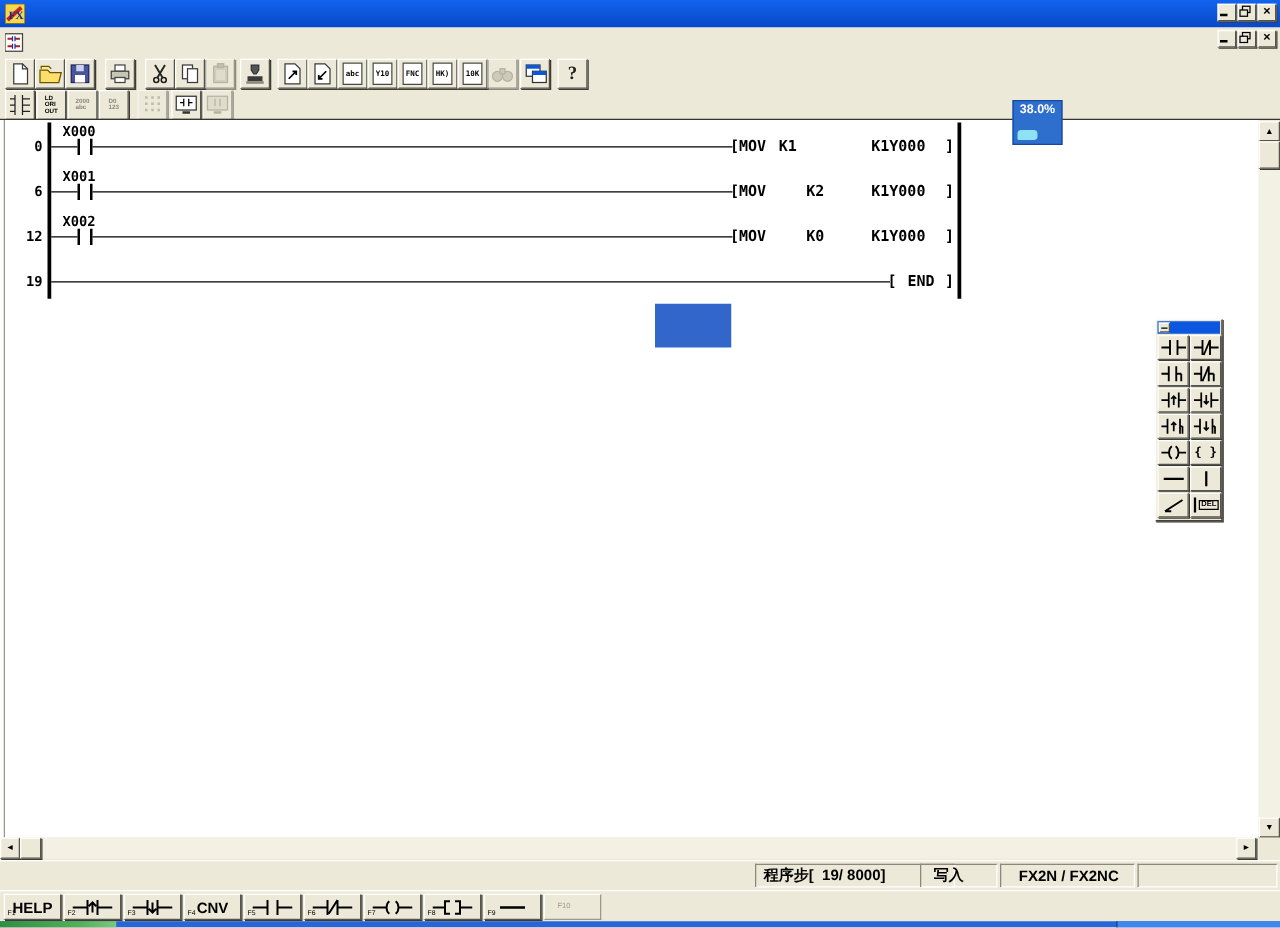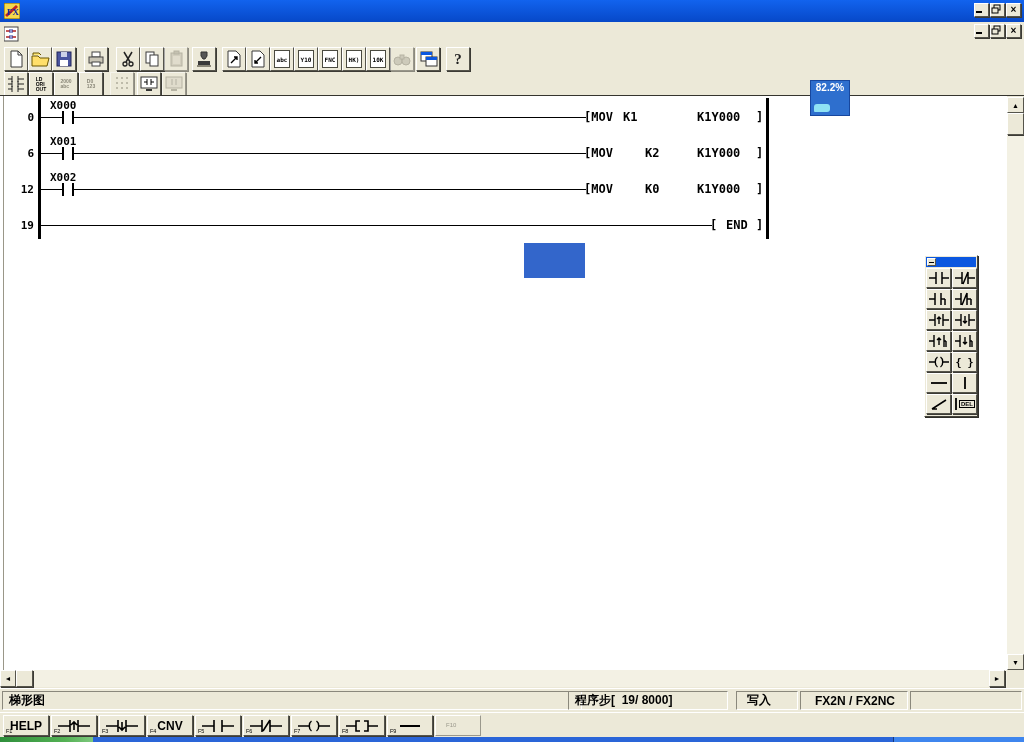--- a/index.html
+++ b/index.html
@@ -332,21 +332,21 @@
     <div class="rline abs" style="left:41px;top:129px;width:671px"></div>
     <span class="ltext abs" style="left:710px;top:122px">[</span>
     <span class="ltext abs" style="left:726px;top:122px">END</span>
     <span class="ltext abs" style="left:756px;top:122px">]</span>
   </div>
 
   <div id="cursor" class="abs" style="left:524px;top:147px;width:61px;height:35px"></div>
 </div>
 
 <div id="zoombox" class="abs">
-  <span class="pct">82.2%</span>
+  <span class="pct">38.0%</span>
   <span id="zoomthumb"></span>
 </div>
 
 <div id="palette" class="abs">
   <div id="palette-title">
     <div id="palette-close">
         <i></i>
       </div>
   </div>
   <div class="pal-grid">
@@ -428,22 +428,21 @@
   <div class="sb-btn abs" style="left:0;top:557px;width:17px;height:16px">▼</div>
 </div>
 <div class="sb-track abs" style="left:0;top:670px;width:1007px;height:17px">
   <div class="sb-btn abs" style="left:0;top:0;width:16px;height:17px">◄</div>
   <div class="sb-thumb abs" style="left:16px;top:0;width:17px;height:17px"></div>
   <div class="sb-btn abs" style="left:989px;top:0;width:16px;height:17px">►</div>
 </div>
 <div class="abs" style="left:1007px;top:670px;width:17px;height:17px;background:#ece9d8"></div>
 
 <div id="statusbar" class="abs">
-  <div class="status-panel" style="left:2px;width:580px"><span>梯形图</span></div>
-  <div class="status-panel" style="left:568px;width:160px"><span>程序步[  19/ 8000]</span></div>
+  <div class="status-panel" style="left:604px;width:160px"><span>程序步[  19/ 8000]</span></div>
   <div class="status-panel" style="left:736px;width:62px;padding-left:10px"><span>写入</span></div>
   <div class="status-panel" style="left:800px;width:108px;padding-left:14px"><span>FX2N / FX2NC</span></div>
   <div class="status-panel" style="left:910px;width:112px"></div>
 </div>
 
 <div id="fnbar" class="abs">
   <div class="fnbtn" style="left:3px">
       <span class="fklabel">F1</span>
       <span class="fktext">HELP</span>
     </div>

